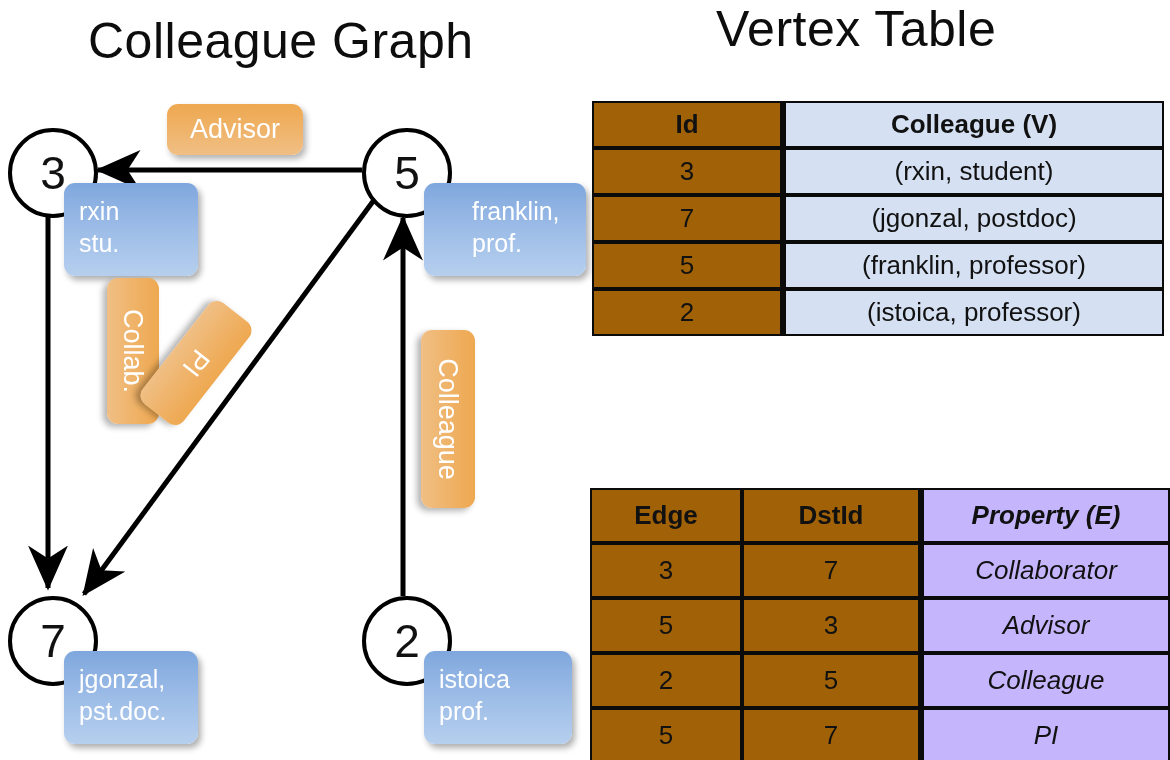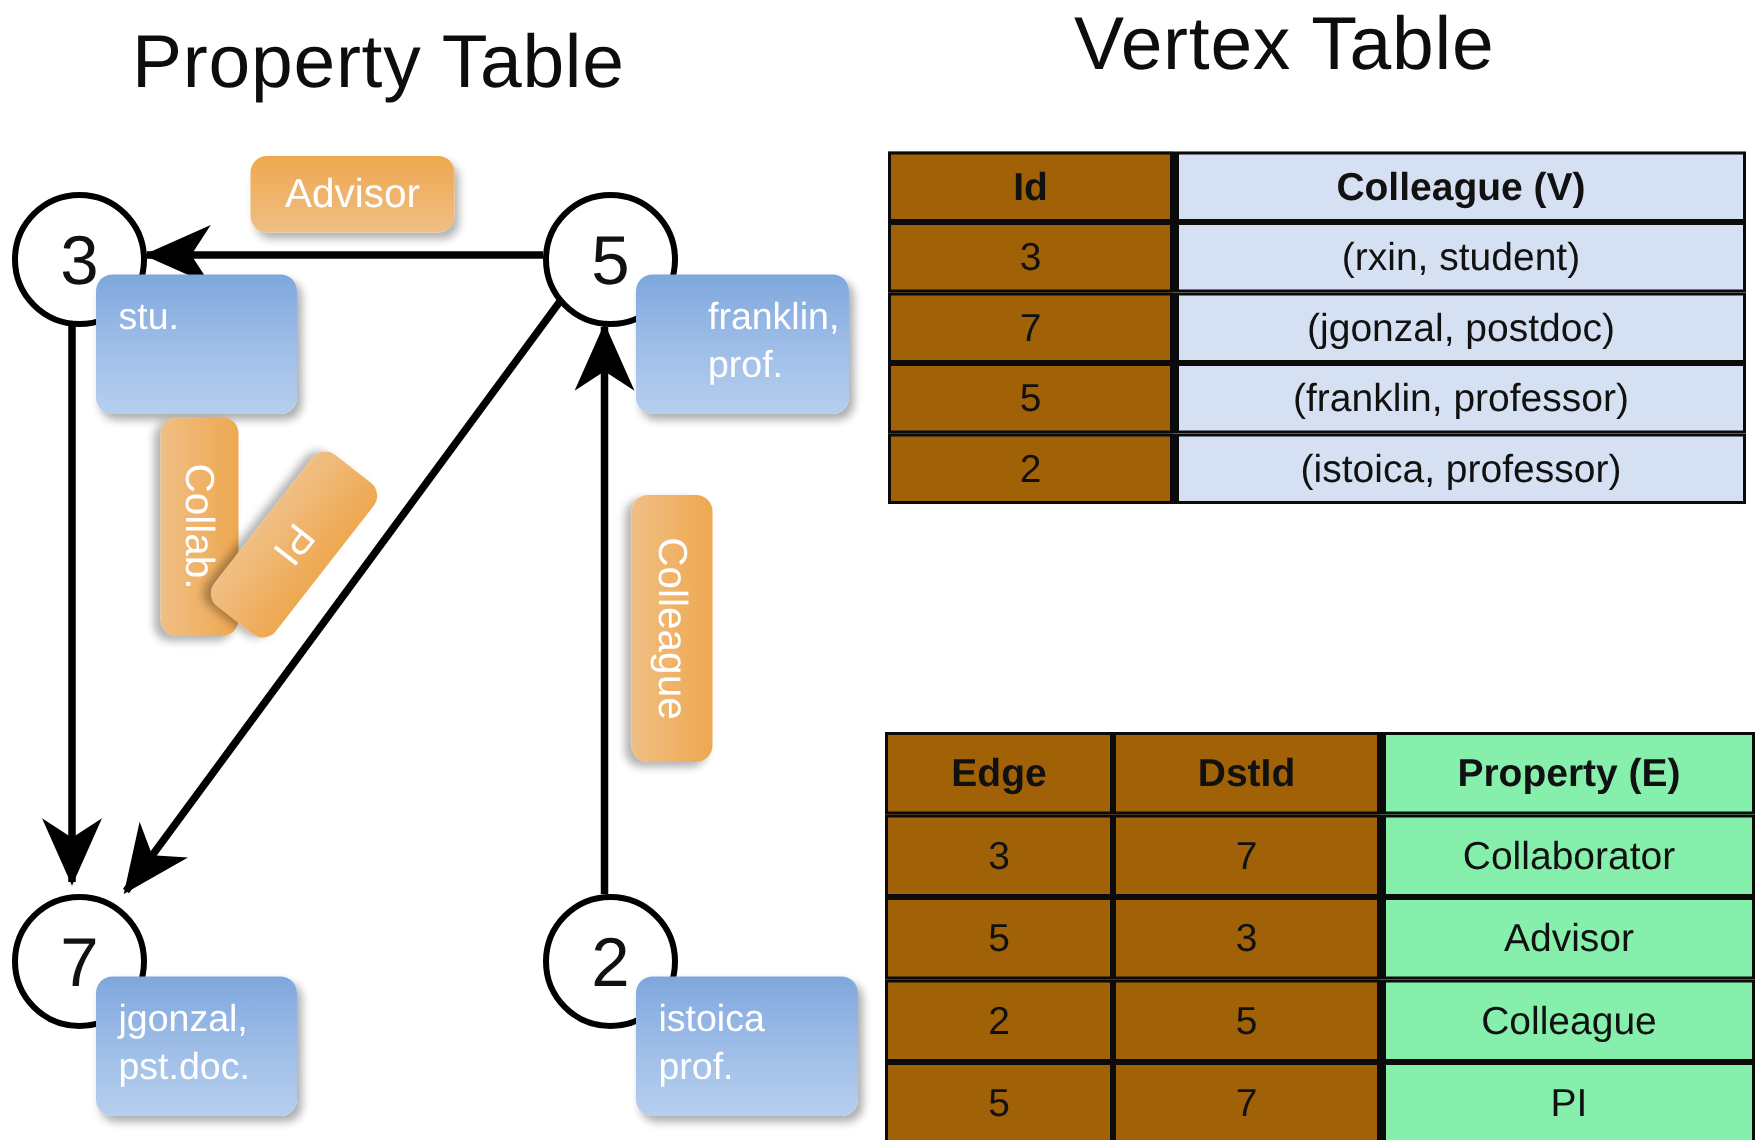--- a/index.html
+++ b/index.html
@@ -26,21 +26,21 @@
   #node-7{left:8px;top:596px;width:82px;height:82px;}
   #node-2{left:362px;top:596px;width:82px;height:82px;}
 
   
   .pbox{position:absolute;border-radius:11px;
         background:linear-gradient(to bottom,#7fa7dd 0%,#9cbce7 48%,#b6cfee 100%);
         box-shadow:3px 4px 6px rgba(0,0,0,.32);
         color:#fff;font-size:25px;font-weight:300;line-height:1.28;
         padding:12px 0 0 15px;box-sizing:border-box;}
   #vp-3{left:64px;top:183px;width:134px;height:93px;}
-  #vp-5{left:424px;top:183px;width:142px;height:93px;padding-left:48px;}
+  #vp-5{left:424px;top:183px;width:162px;height:93px;padding-left:48px;}
   #vp-7{left:64px;top:651px;width:134px;height:93px;}
   #vp-2{left:424px;top:651px;width:148px;height:93px;}
 
   
   .obox{position:absolute;border-radius:11px;
         background:linear-gradient(to bottom,#eea850 0%,#efb267 45%,#f0bf85 100%);
         box-shadow:3px 4px 6px rgba(0,0,0,.3);
         color:#fff;font-size:27px;font-weight:300;line-height:1;
         display:flex;align-items:center;justify-content:center;}
   #eb-advisor{left:167px;top:104px;width:136px;height:51px;}
@@ -52,39 +52,39 @@
                 transform:rotate(90deg);transform-origin:center center;}
 
   
   .tbl{position:absolute;border-collapse:separate;border-spacing:0;
        table-layout:fixed;}
   .tbl td{border:2px solid #0b0b0b;font-size:26px;font-weight:300;
           text-align:center;color:#111;padding:0;height:47px;
           box-sizing:border-box;background:#a16207;}
   .tbl td.hd{font-weight:700;}
   .tbl td.blue{background:#d5e0f2;}
-  .tbl td.orange{background:#86efac;}
+  .tbl td.orange{background:#c4b5fd;font-style:italic;}
   .tbl td.sep{border-left:4px solid #0b0b0b;}
 
   #vertex-table{left:592px;top:101px;width:572px;}
   #vertex-table col.c1{width:190px;}
   #vertex-table col.c2{width:382px;}
 
   #edge-table{left:590px;top:488px;width:580px;}
   #edge-table col.e1{width:152px;}
   #edge-table col.e2{width:178px;}
   #edge-table col.e3{width:250px;}
   #edge-table td{height:55px;}
 </style>
 </head>
 <body>
 
 <div id="stage">
 
-  <div class="title" id="t-graph">Property Table</div>
+  <div class="title" id="t-graph">Colleague Graph</div>
   <div class="title" id="t-vertex">Vertex Table</div>
 
   <svg id="graph-svg" viewBox="0 0 585 760">
     <defs>
       <marker id="ah" markerWidth="11" markerHeight="11" refX="8.5" refY="4" orient="auto" markerUnits="strokeWidth">
         <path d="M0,0 L9,4 L0,8 L2.6,4 Z" fill="#000"></path>
       </marker>
     </defs>
 
     <line x1="362" y1="170" x2="98" y2="170" stroke="#000" stroke-width="5" marker-end="url(#ah)"></line>
@@ -103,20 +103,21 @@
     <span>5</span>
   </div>
   <div class="node" id="node-7">
     <span>7</span>
   </div>
   <div class="node" id="node-2">
     <span>2</span>
   </div>
 
   <div class="pbox" id="vp-3">
+    <div>rxin</div>
     <div>stu.</div>
   </div>
   <div class="pbox" id="vp-5">
     <div>franklin,</div>
     <div>prof.</div>
   </div>
   <div class="pbox" id="vp-7">
     <div>jgonzal,</div>
     <div>pst.doc.</div>
   </div>

